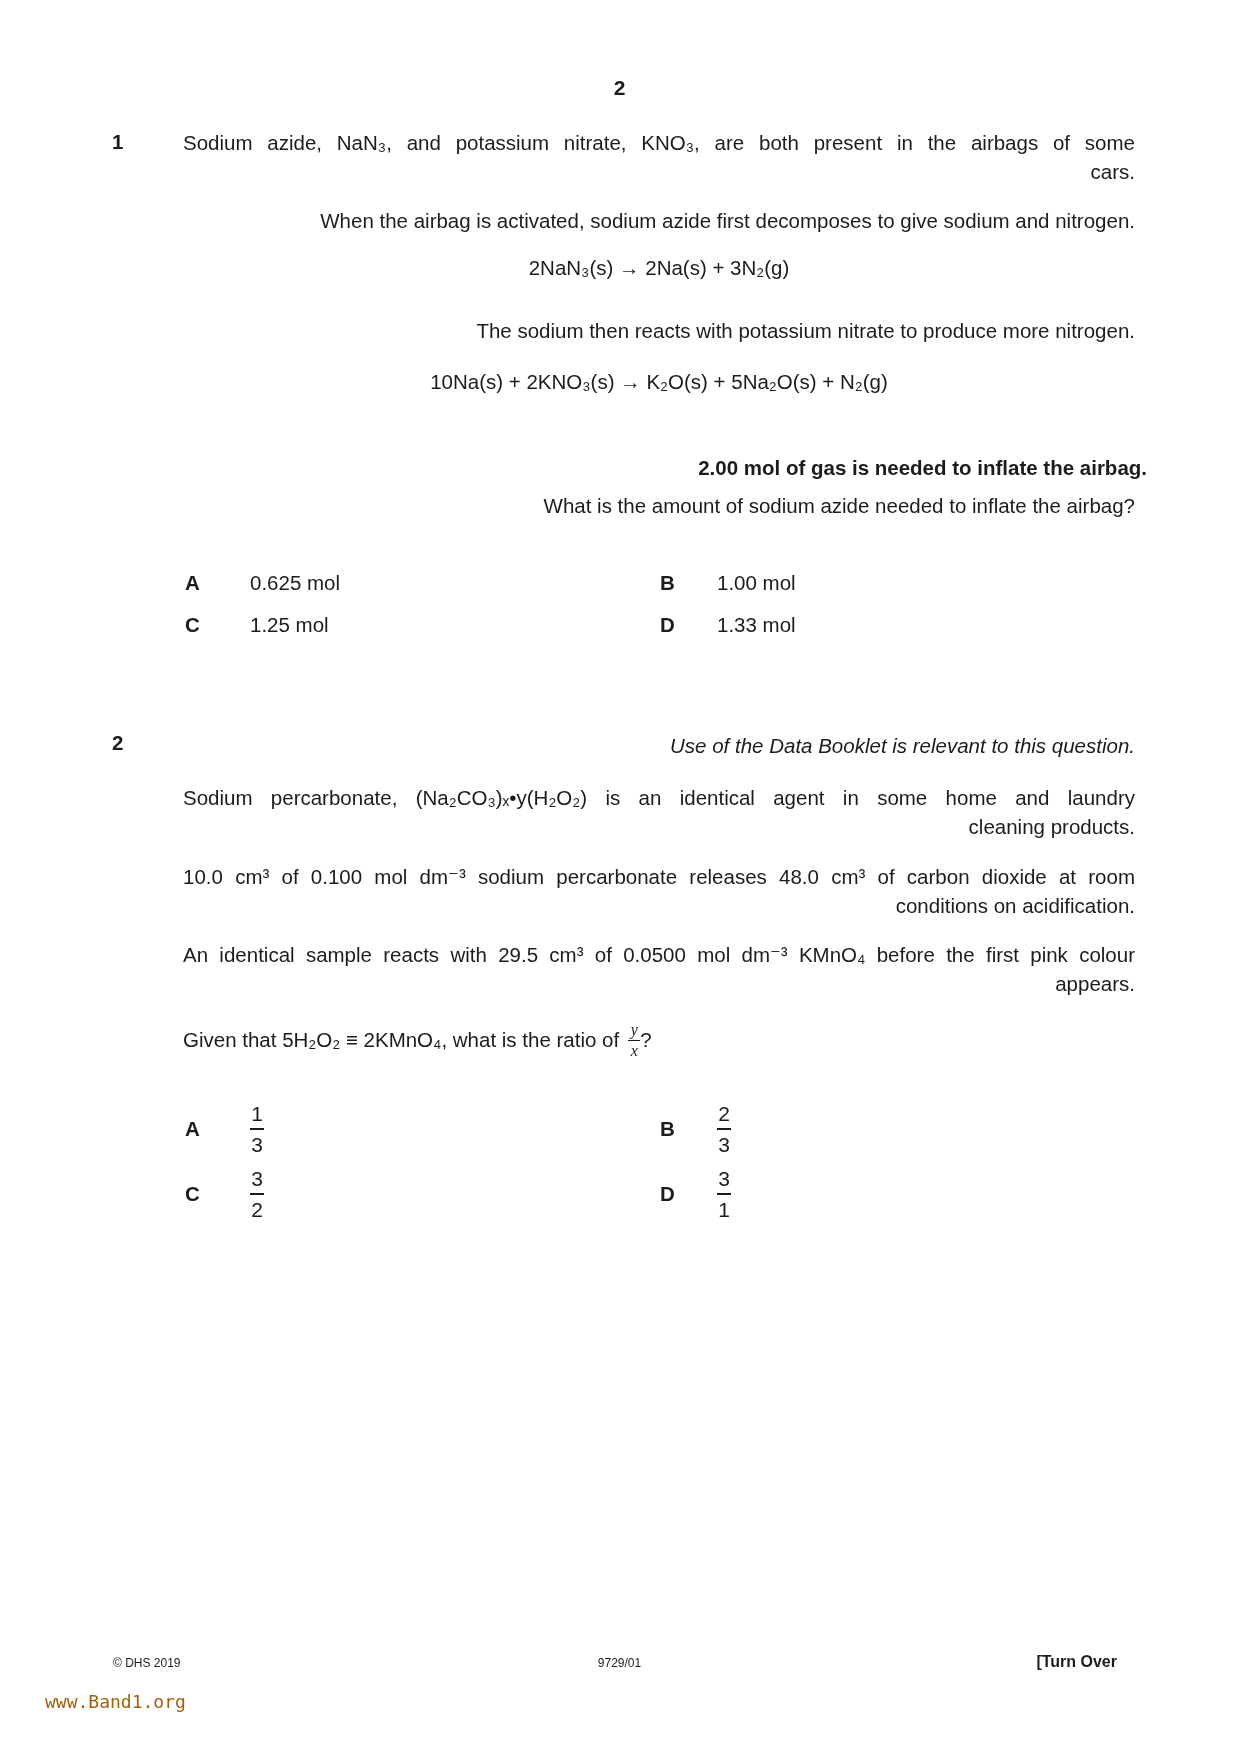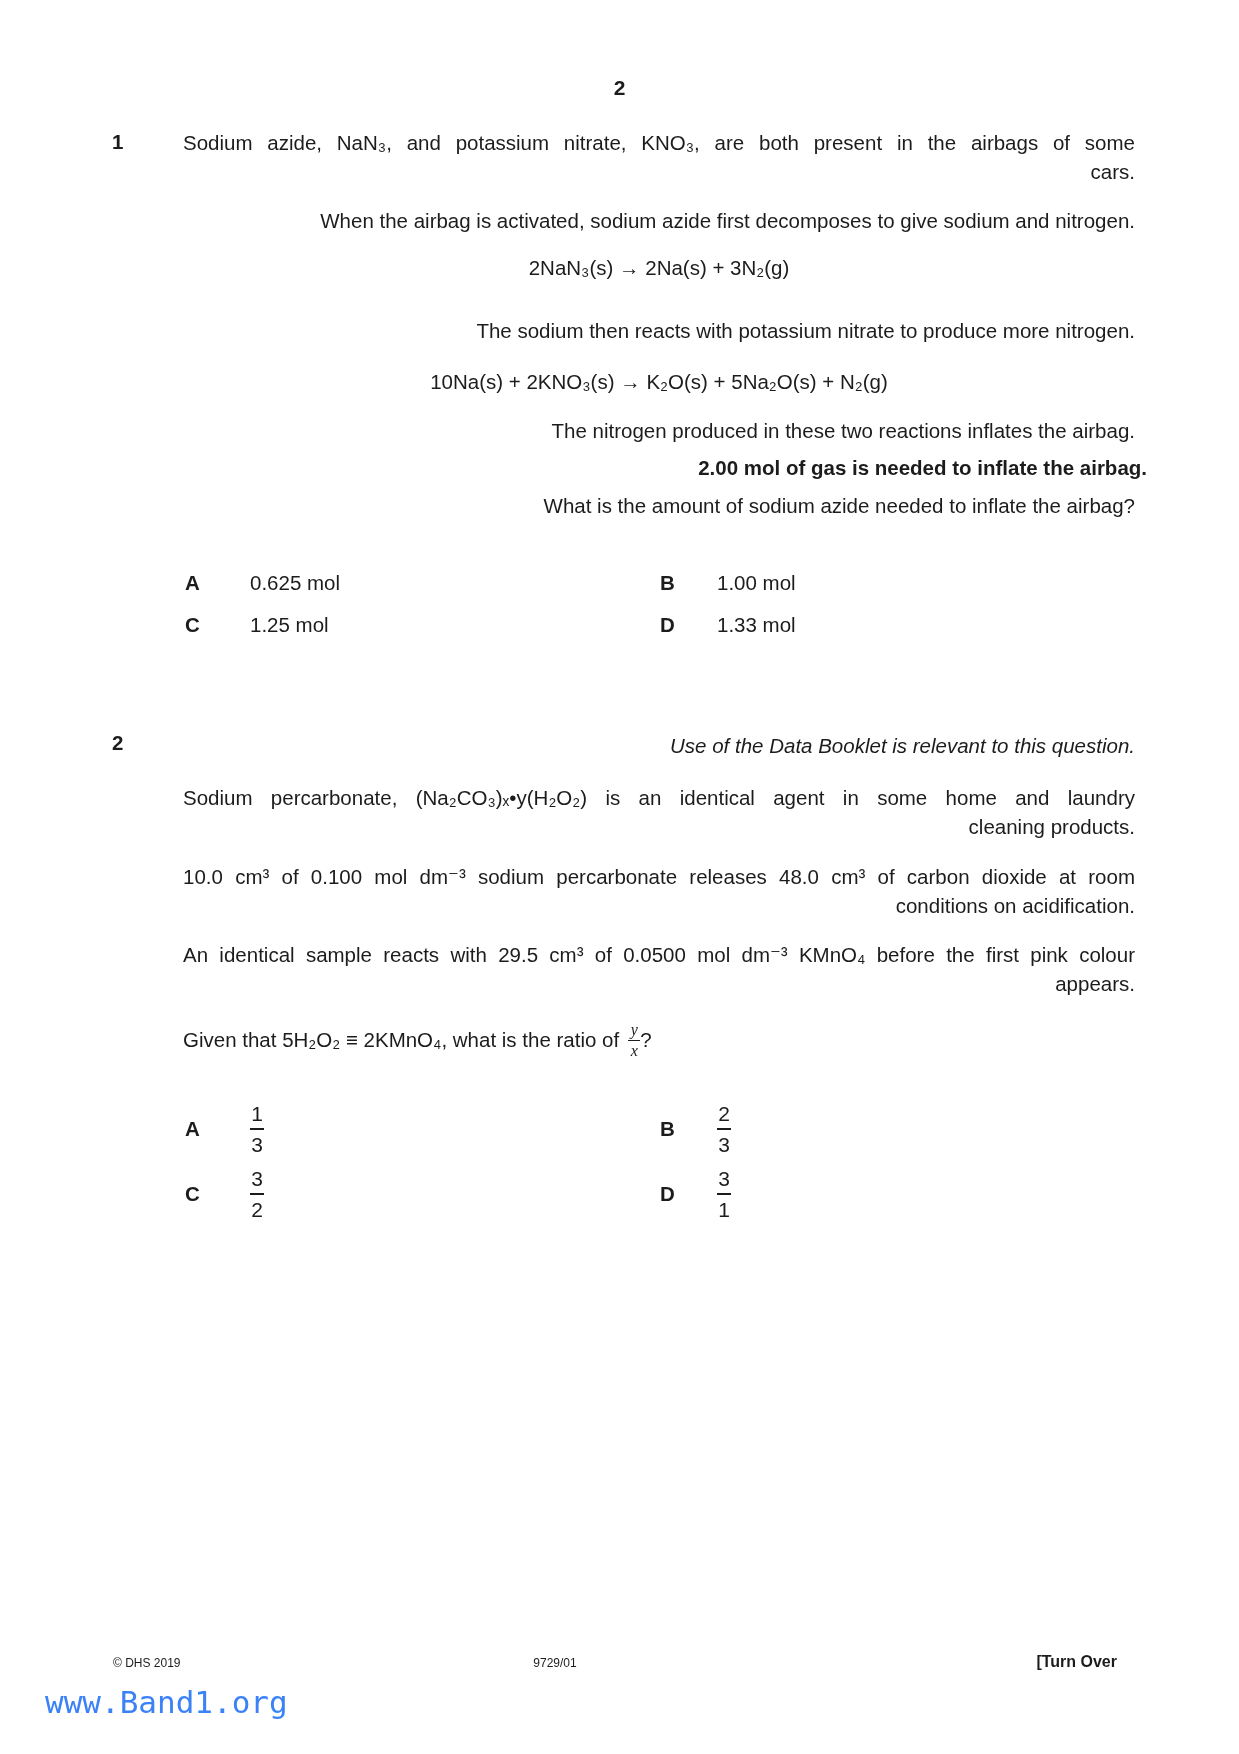--- a/index.html
+++ b/index.html
@@ -34,25 +34,25 @@
   .given { display: flex; align-items: center; height: 50px; }
   .fracyx {
     display: inline-flex; flex-direction: column; align-items: center;
     line-height: 1; font-size: 16px; margin-left: 9px;
     font-family: "Liberation Serif", "DejaVu Serif", serif; font-style: italic;
   }
   .fracyx .fnum { padding-bottom: 2px; }
   .fracyx .fbar { width: 12px; border-top: 1.6px solid #1c1c1c; }
   .fracyx .fden { padding-top: 2px; }
   .footer-item { line-height: 20px; font-size: 12px; }
-  .footer-center { width: 1110px; text-align: center; }
+  .footer-center { width: 1239px; text-align: center; }
   .turnover { font-size: 16px; font-weight: bold; }
   .watermark {
     font-family: "DejaVu Sans Mono", "Liberation Mono", monospace;
-    font-size: 31px; line-height: 30px; color: #3b82f6;
+    font-size: 18px; line-height: 30px; color: #a16207;
   }
 </style>
 </head>
 <body>
 
 <div class="page">
 
   <div class="abs pagenum" style="top:76px; left:0;">2</div>
 
   <div class="abs qnum" style="left:112px; top:130px;">1</div>
@@ -63,21 +63,20 @@
   </div>
 
   <div class="abs col line" style="left:183px; top:206px;">When the airbag is activated, sodium azide first decomposes to give sodium and nitrogen.</div>
 
   <div class="abs col eq center" style="left:183px; top:255px;">2NaN₃(s) → 2Na(s) + 3N₂(g)</div>
 
   <div class="abs col line" style="left:183px; top:316px;">The sodium then reacts with potassium nitrate to produce more nitrogen.</div>
 
   <div class="abs col eq center" style="left:183px; top:369px;">10Na(s) + 2KNO₃(s) → K₂O(s) + 5Na₂O(s) + N₂(g)</div>
 
-  <div class="abs col line" style="left:183px; top:416px;">The nitrogen produced in these two reactions inflates the airbag.</div>
   <div class="abs col line" style="left:195px; top:453px;font-weight:bold;">2.00 mol of gas is needed to inflate the airbag.</div>
   <div class="abs col line" style="left:183px; top:491px;">What is the amount of sodium azide needed to inflate the airbag?</div>
 
   <div class="abs opt" style="left:185px; top:572px;">
     <span class="opt-letter w65">A</span><span>0.625 mol</span>
   </div>
   <div class="abs opt" style="left:660px; top:572px;">
     <span class="opt-letter w57">B</span><span>1.00 mol</span>
   </div>
   <div class="abs opt" style="left:185px; top:614px;">

